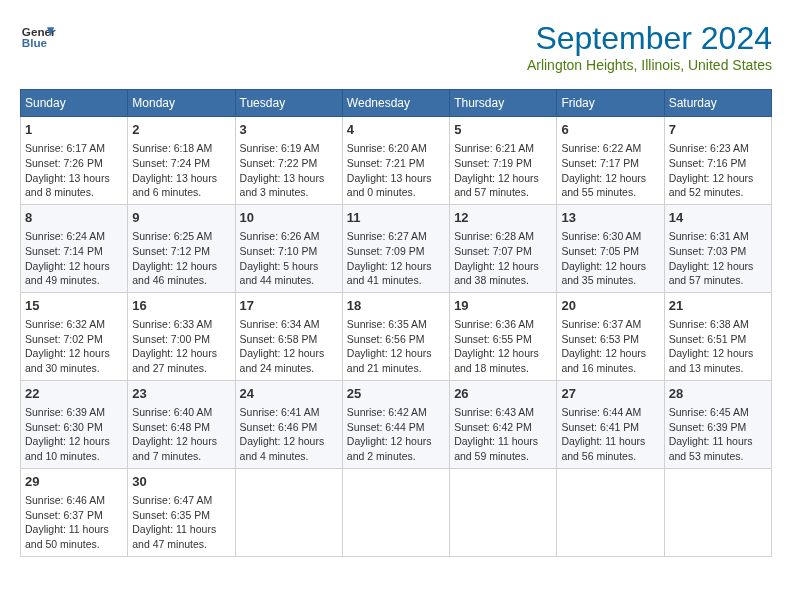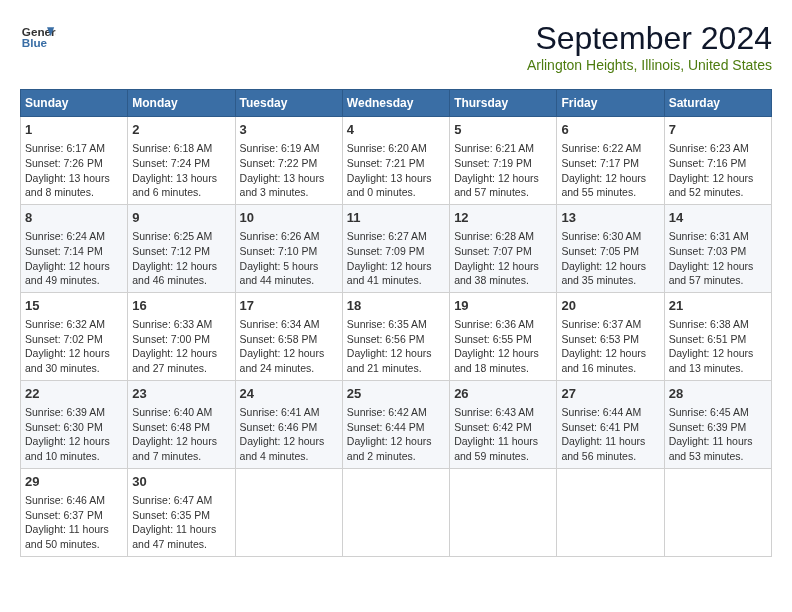--- a/index.html
+++ b/index.html
@@ -24,38 +24,38 @@
     .logo-icon {
       width: 36px;
       height: 36px;
     }
     .title-section {
       text-align: right;
     }
     .main-title {
       font-size: 32px;
       font-weight: normal;
-      color: #0f172a;
+      color: #0369a1;
     }
     .subtitle {
       font-size: 14px;
       color: #4d7c0f;
     }
     .calendar-table {
       width: 100%;
       border-collapse: collapse;
       font-size: 11px;
     }
     .calendar-table th {
       background-color: #3a6ea5;
       color: #fff;
       padding: 6px 4px;
       text-align: left;
       font-size: 12px;
-      font-weight: bold;
+      font-weight: normal;
       border: 1px solid #2d5a8a;
     }
     .calendar-table td {
       border: 1px solid #d0d0d0;
       vertical-align: top;
       padding: 4px;
       width: calc(100% / 7);
       min-height: 80px;
       background: #fff;
       color: #333;

